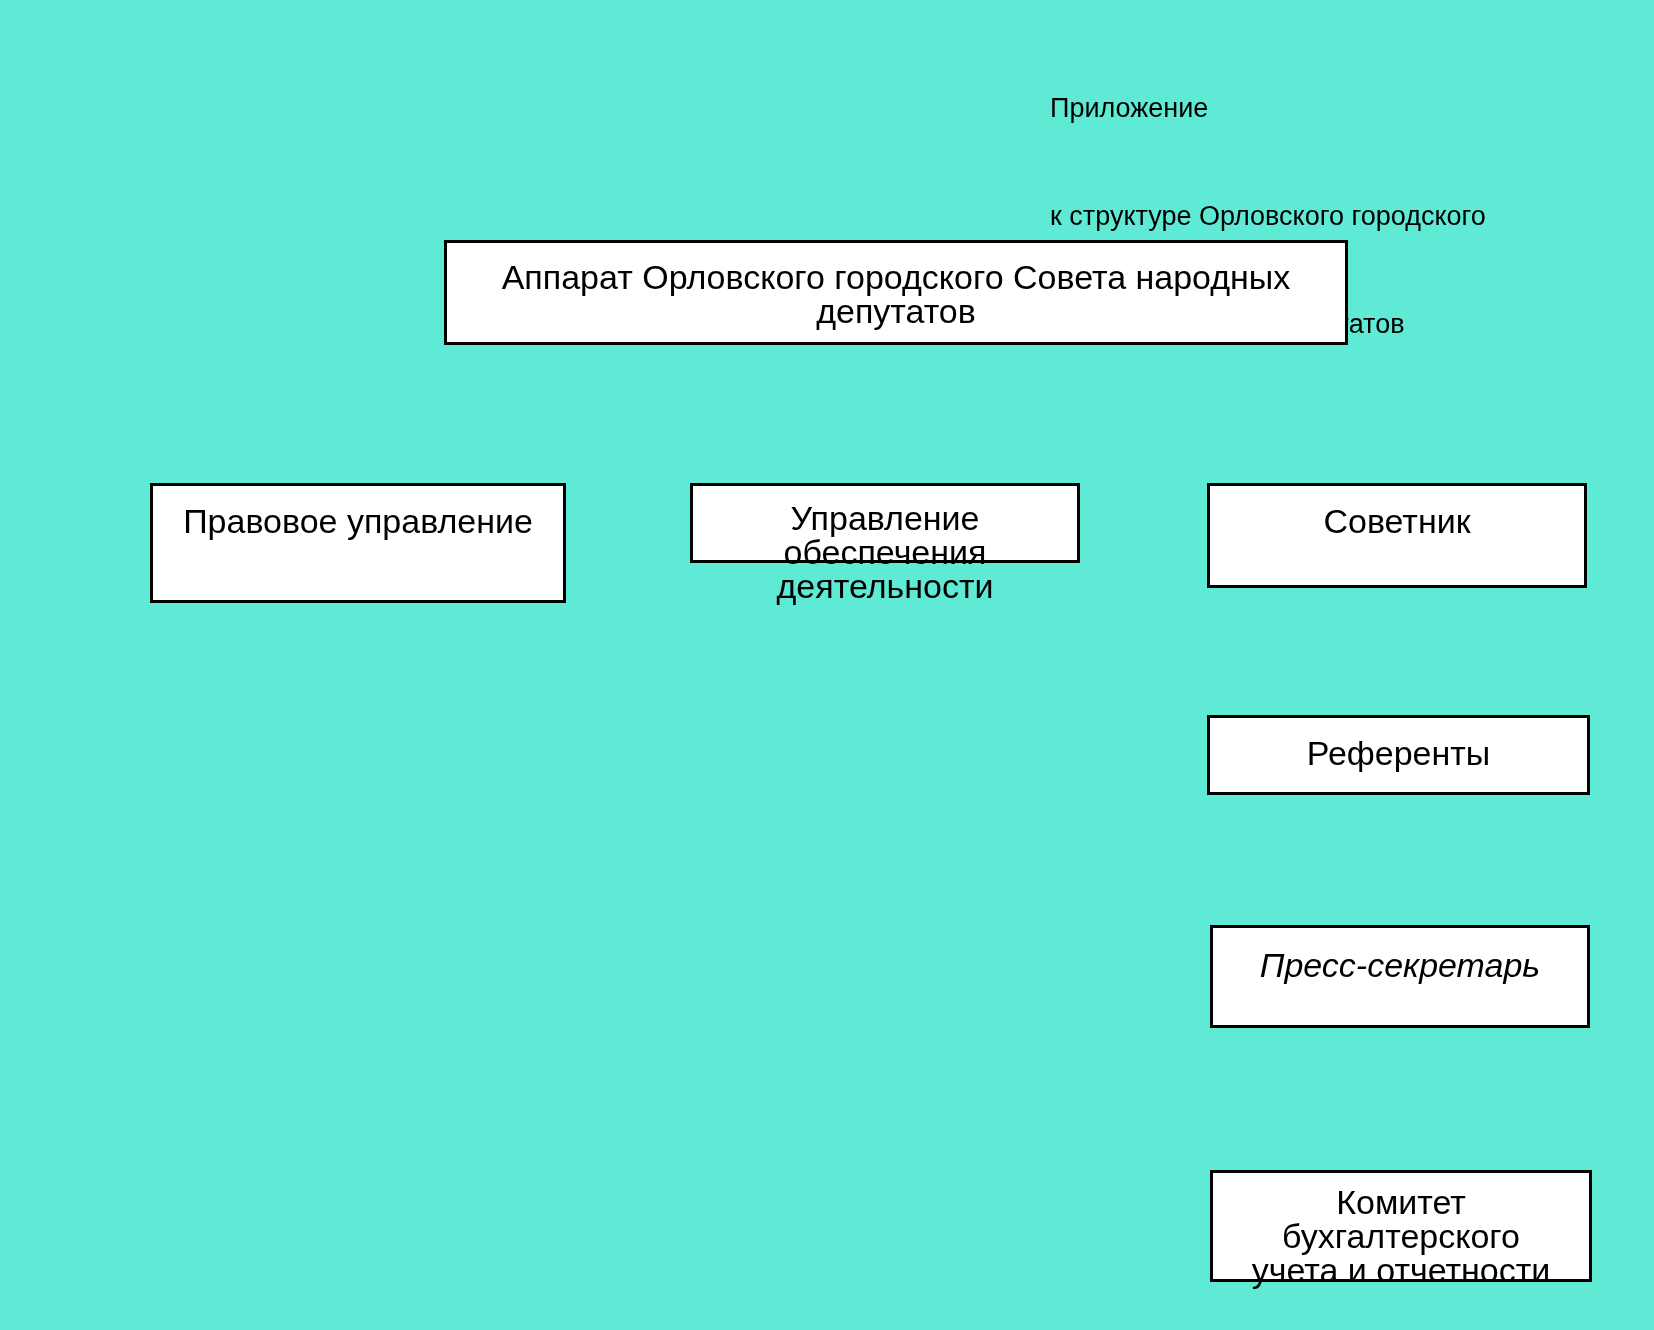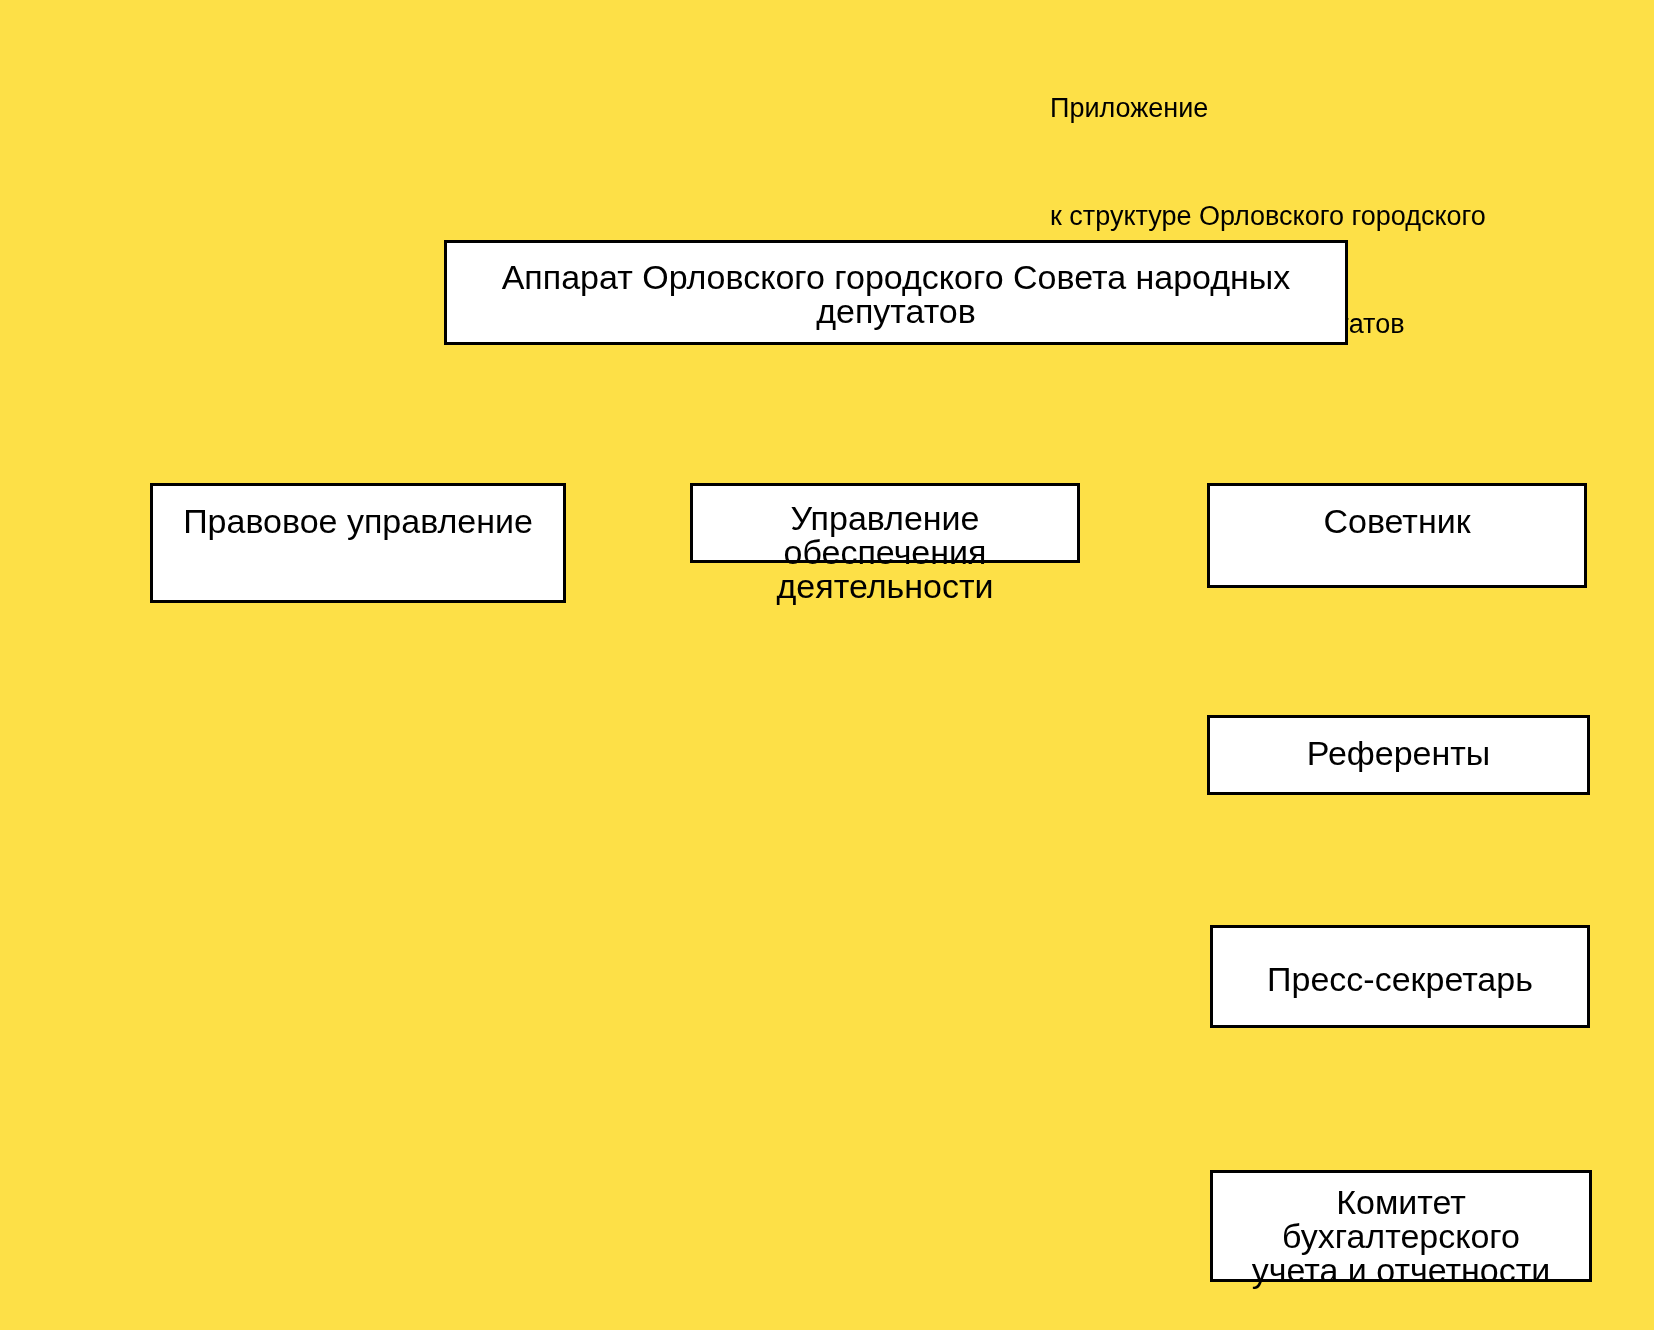--- a/index.html
+++ b/index.html
@@ -8,21 +8,21 @@
     background: #ffffff;
   }
   body {
     font-family: "Liberation Sans", sans-serif;
     color: #000000;
   }
   #canvas {
     position: relative;
     width: 1654px;
     height: 1330px;
-    background: #fde047;
+    background: #5eead4;
     overflow: hidden;
   }
   .header-note {
     position: absolute;
     left: 1050px;
     top: 18px;
     font-size: 27px;
     line-height: 36px;
     white-space: pre;
     color: #000000;
@@ -94,21 +94,22 @@
   #node-referents .node-label {
     padding-top: 18px;
   }
   #node-press {
     left: 1210px;
     top: 925px;
     width: 380px;
     height: 103px;
   }
   #node-press .node-label {
-    padding-top: 34px;
+    padding-top: 20px;
+    font-style: italic;
   }
   #node-accounting {
     left: 1210px;
     top: 1170px;
     width: 382px;
     height: 112px;
   }
   #node-accounting .node-label {
     padding-top: 12px;
   }

